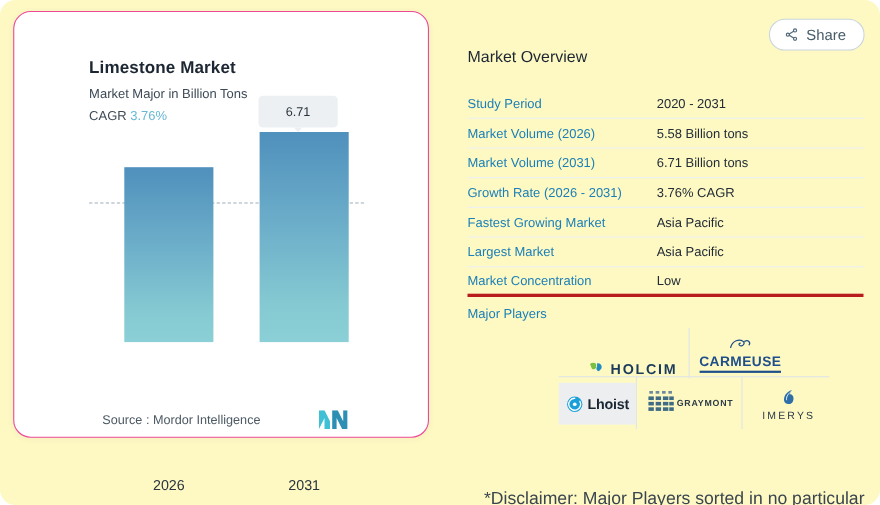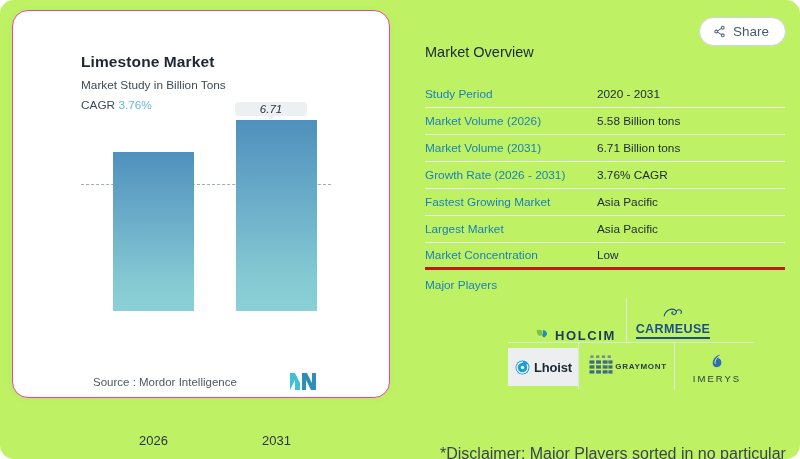--- a/index.html
+++ b/index.html
@@ -5,21 +5,21 @@
   * { box-sizing: border-box; margin: 0; padding: 0; }
   html, body {
     width: 800px; height: 459px;
     background: #ffffff;
     font-family: "Liberation Sans", sans-serif;
     overflow: hidden;
   }
   .page {
     position: relative;
     width: 800px; height: 459px;
-    background: #bef264;
+    background: #fef9c3;
     border-radius: 14px;
   }
 
   
   .share-btn {
     position: absolute; top: 17px; right: 14px;
     display: flex; align-items: center; gap: 7px;
     height: 29px; padding: 0 16px 0 13px;
     border: 1px solid #c9d6de; border-radius: 15px;
     background: #ffffff;
@@ -63,24 +63,24 @@
   .bar {
     position: absolute; bottom: 0; width: 81px;
     background: linear-gradient(180deg, #4f90bd 0%, #5e9fc3 22%, #73b6cc 55%, #85c9d2 82%, #8bd0d6 100%);
   }
   .bar.b1 { left: 32px; height: 159px; }
   .bar.b2 { left: 155px; height: 191px; }
   .bar-wrap { position:absolute; left: 68px; top: 0; width: 268px; height: 190px; }
 
   .tip {
     position: absolute;
-    height: 14px; min-width: 72px;
+    height: 29px; min-width: 72px;
     background: #edf0f2; border-radius: 4px;
     display:flex; align-items:center; justify-content:center;
-    font-size: 11.5px; color: #27333d; font-style: italic;
+    font-size: 11.5px; color: #27333d;
   }
   .tip:after {
     content:""; position:absolute; bottom:-4px; left: 50%;
     margin-left:-4px; width:0;height:0;
     border-left:4px solid transparent; border-right:4px solid transparent;
     border-top:4px solid #edf0f2;
   }
   .tip.t1 { left: 31px; bottom: 163px; }
   .tip.t2 { left: 154px; bottom: 195px; }
 
@@ -160,21 +160,21 @@
         <line x1="8.3" y1="10.8" x2="15.7" y2="6.2"></line>
         <line x1="8.3" y1="13.2" x2="15.7" y2="17.8"></line>
       </svg>
     </span>
     <span>Share</span>
   </button>
 
   <div class="chart-card">
 
     <div class="chart-title">Limestone Market</div>
-    <div class="chart-sub">Market Study in Billion Tons</div>
+    <div class="chart-sub">Market Major in Billion Tons</div>
     <div class="chart-cagr">
       <span>CAGR</span>
       <span class="val">3.76%</span>
     </div>
 
     <div class="plot">
       <div class="dashline"></div>
 
       <div class="bar-wrap">
         <div class="bar b1"></div>

